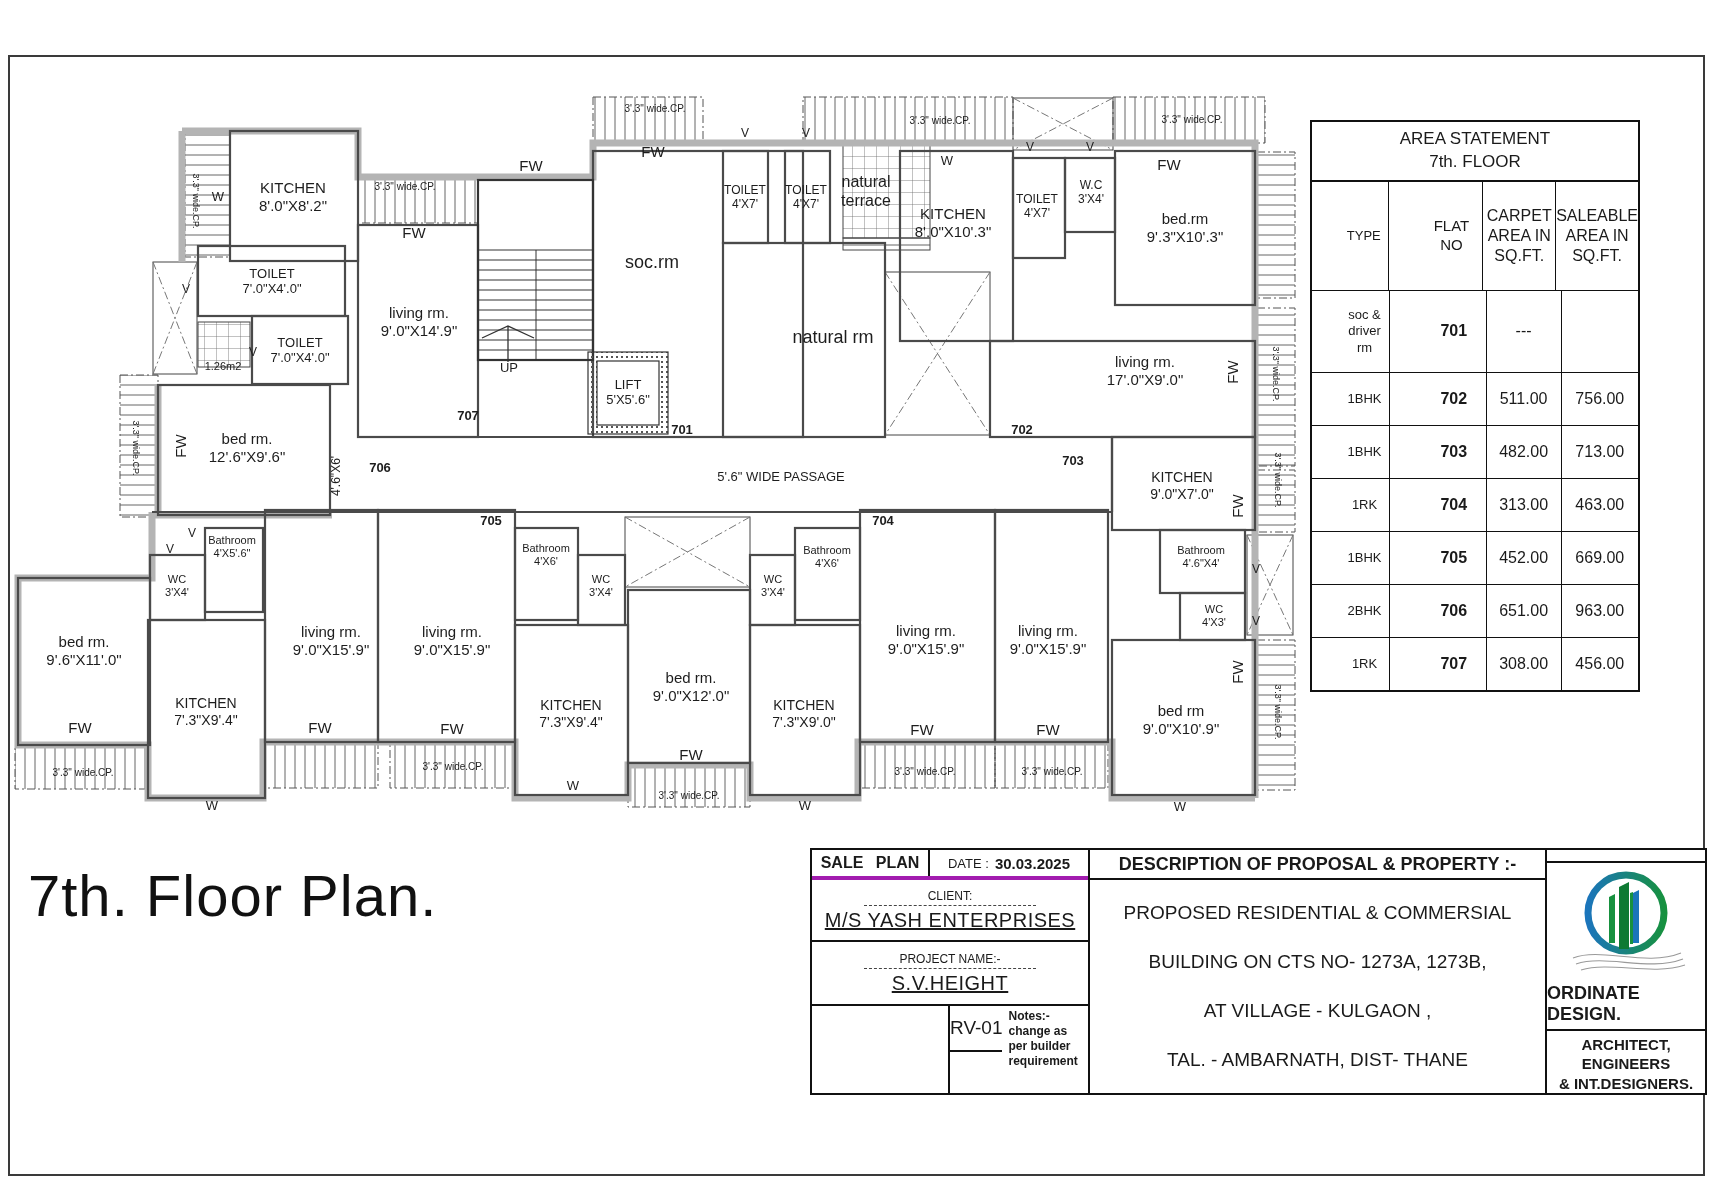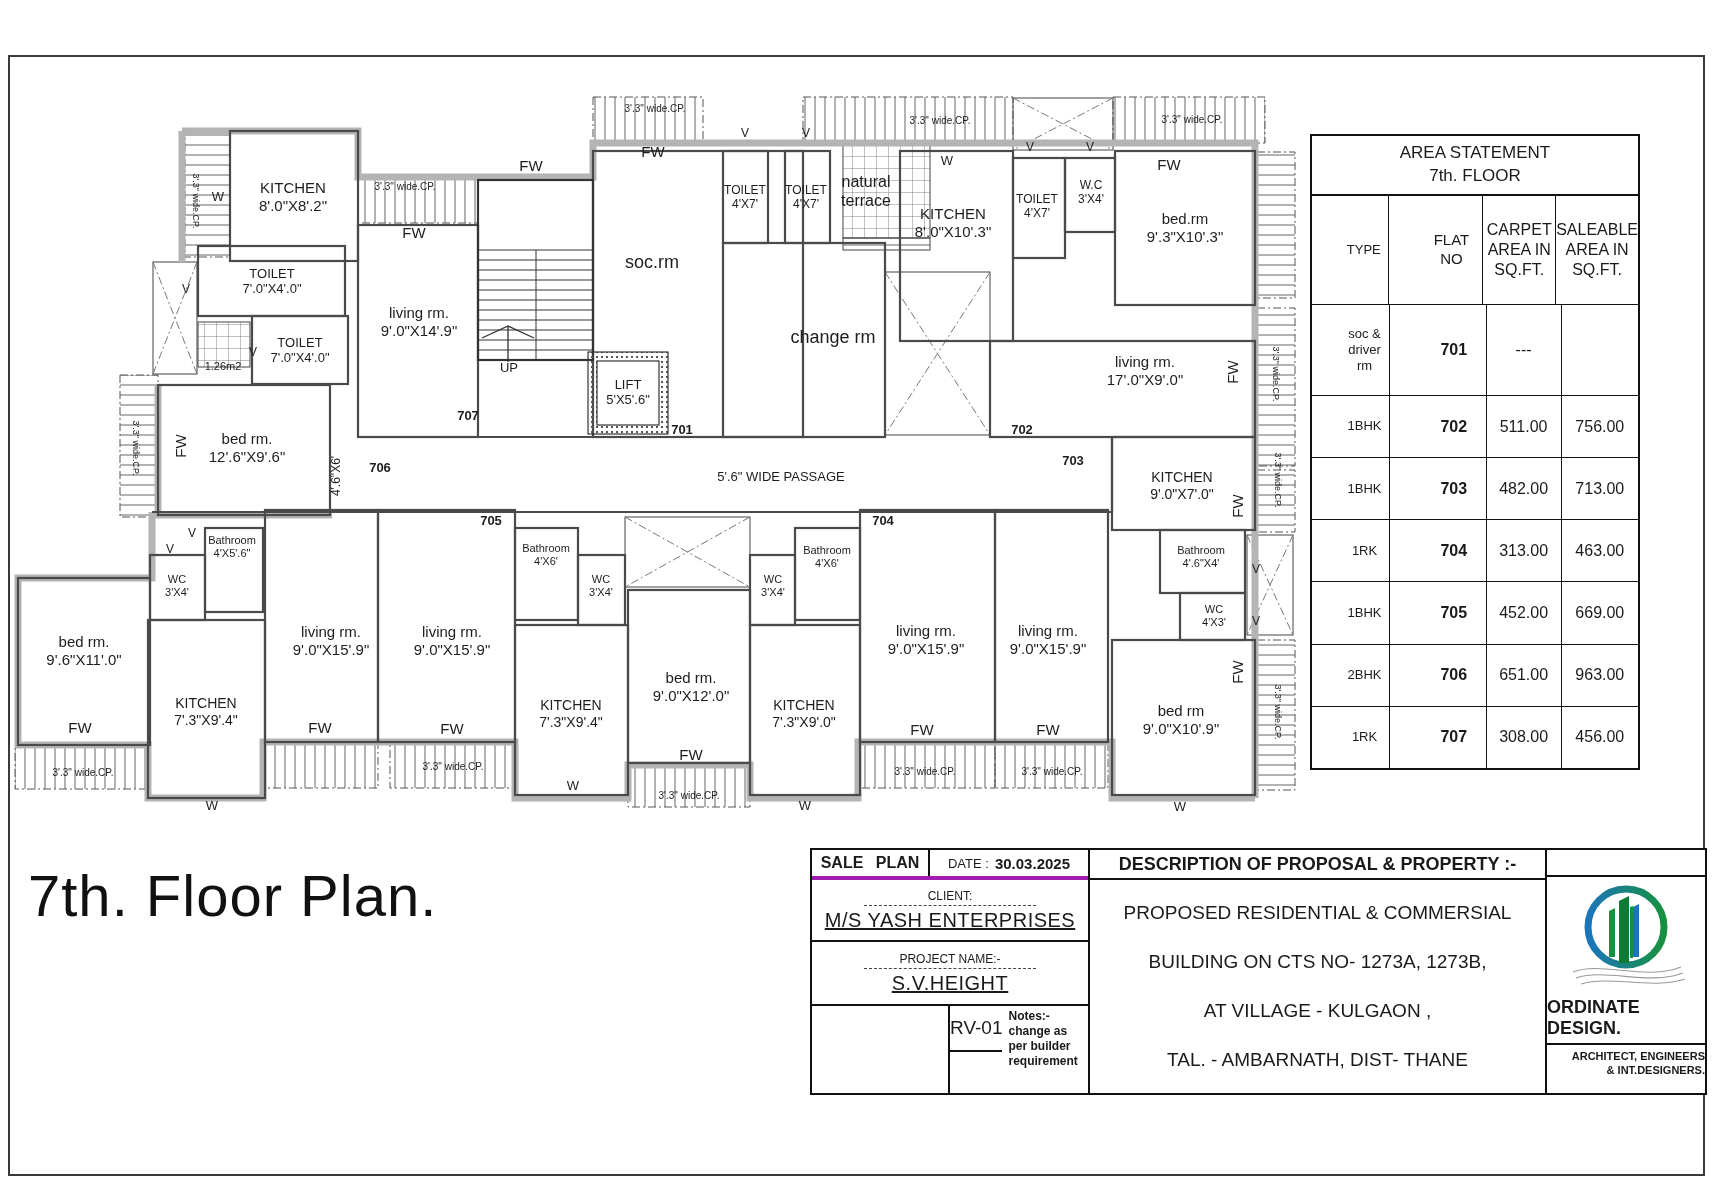--- a/index.html
+++ b/index.html
@@ -4,21 +4,21 @@
 <style>
   html,body{margin:0;padding:0;background:#fff;}
   #sheet{position:relative;width:1715px;height:1186px;background:#fff;overflow:hidden;
          font-family:"Liberation Sans",sans-serif;color:#1a1a1a;}
   #frame{position:absolute;left:8px;top:55px;width:1697px;height:1121px;border:2px solid #3a3a3a;box-sizing:border-box;}
   svg.planvg{position:absolute;left:0;top:0;width:1715px;height:1186px;}
   #plan-labels{position:absolute;left:0;top:0;width:1715px;height:1186px;pointer-events:none;}
   .plbl{position:absolute;white-space:pre;text-align:center;line-height:1.18;color:#1d1d1d;}
 
   
-  #area-table{position:absolute;left:1310px;top:134px;width:330px;height:636px;border:2px solid #111;
+  #area-table{position:absolute;left:1310px;top:120px;width:330px;height:572px;border:2px solid #111;
               box-sizing:border-box;display:flex;flex-direction:column;background:#fff;}
   #area-title{height:58px;border-bottom:2px solid #111;display:flex;flex-direction:column;justify-content:center;
               align-items:center;font-size:17px;line-height:1.35;}
   .trow{display:flex;flex:1 1 auto;border-bottom:1.5px solid #111;}
   .trow:last-child{border-bottom:none;}
   .trow.hdr{flex:0 0 108px;font-size:15px;}
   .tcell{border-right:1.5px solid #111;display:flex;align-items:center;justify-content:center;
          text-align:center;box-sizing:border-box;white-space:pre-line;line-height:1.25;}
   .tcell:last-child{border-right:none;}
   .c-type{width:62px;font-size:13px;margin-left:28px;}
@@ -53,21 +53,21 @@
   #cell-notes{flex:1;padding:3px 6px;font-size:12px;font-weight:bold;line-height:1.25;}
   #tb-desc{width:457px;border-right:2px solid #111;display:flex;flex-direction:column;box-sizing:border-box;}
   #desc-hdr{height:30px;border-bottom:2px solid #111;display:flex;align-items:center;justify-content:center;
             font-weight:bold;font-size:18px;box-sizing:border-box;}
   #desc-body{flex:1;display:flex;flex-direction:column;justify-content:space-around;align-items:center;
              font-size:19px;padding:8px 4px;text-align:center;}
   #tb-logo{flex:1;display:flex;flex-direction:column;}
   #logo-topcell{height:25px;border-bottom:2px solid #111;}
   #logo-box{flex:1;display:flex;flex-direction:column;align-items:center;}
   #firm-name{font-weight:bold;font-size:18px;margin:2px 0 4px 0;}
-  #firm-sub{border-top:2px solid #111;width:100%;text-align:right;font-size:11px;font-weight:bold;
+  #firm-sub{border-top:2px solid #111;width:100%;text-align:center;font-size:15px;font-weight:bold;
             padding-top:4px;white-space:pre-line;line-height:1.3;}
 </style>
 </head>
 <body>
 
 <div id="sheet">
   <div id="frame"></div>
 
   <svg class="planvg" viewBox="0 0 1715 1186">
     <defs>
@@ -204,21 +204,21 @@
 9'.0"X14'.9"</div>
       <div class="plbl" style="left: 652px; top: 263px; font-size: 18px; transform: translate(-50%, -50%);">soc.rm</div>
       <div class="plbl" style="left: 628px; top: 392px; font-size: 13px; transform: translate(-50%, -50%);">LIFT
 5'X5'.6"</div>
       <div class="plbl" style="left: 745px; top: 197px; font-size: 12px; transform: translate(-50%, -50%);">TOILET
 4'X7'</div>
       <div class="plbl" style="left: 806px; top: 197px; font-size: 12px; transform: translate(-50%, -50%);">TOILET
 4'X7'</div>
       <div class="plbl" style="left: 866px; top: 192px; font-size: 16px; transform: translate(-50%, -50%);">natural
 terrace</div>
-      <div class="plbl" style="left: 833px; top: 338px; font-size: 18px; transform: translate(-50%, -50%);">change rm</div>
+      <div class="plbl" style="left: 833px; top: 338px; font-size: 18px; transform: translate(-50%, -50%);">natural rm</div>
       <div class="plbl" style="left: 953px; top: 223px; font-size: 15px; transform: translate(-50%, -50%);">KITCHEN
 8'.0"X10'.3"</div>
       <div class="plbl" style="left: 1037px; top: 206px; font-size: 12px; transform: translate(-50%, -50%);">TOILET
 4'X7'</div>
       <div class="plbl" style="left: 1091px; top: 192px; font-size: 12px; transform: translate(-50%, -50%);">W.C
 3'X4'</div>
       <div class="plbl" style="left: 1185px; top: 228px; font-size: 15px; transform: translate(-50%, -50%);">bed.rm
 9'.3"X10'.3"</div>
       <div class="plbl" style="left: 1145px; top: 371px; font-size: 15px; transform: translate(-50%, -50%);">living rm.
 17'.0"X9'.0"</div>

